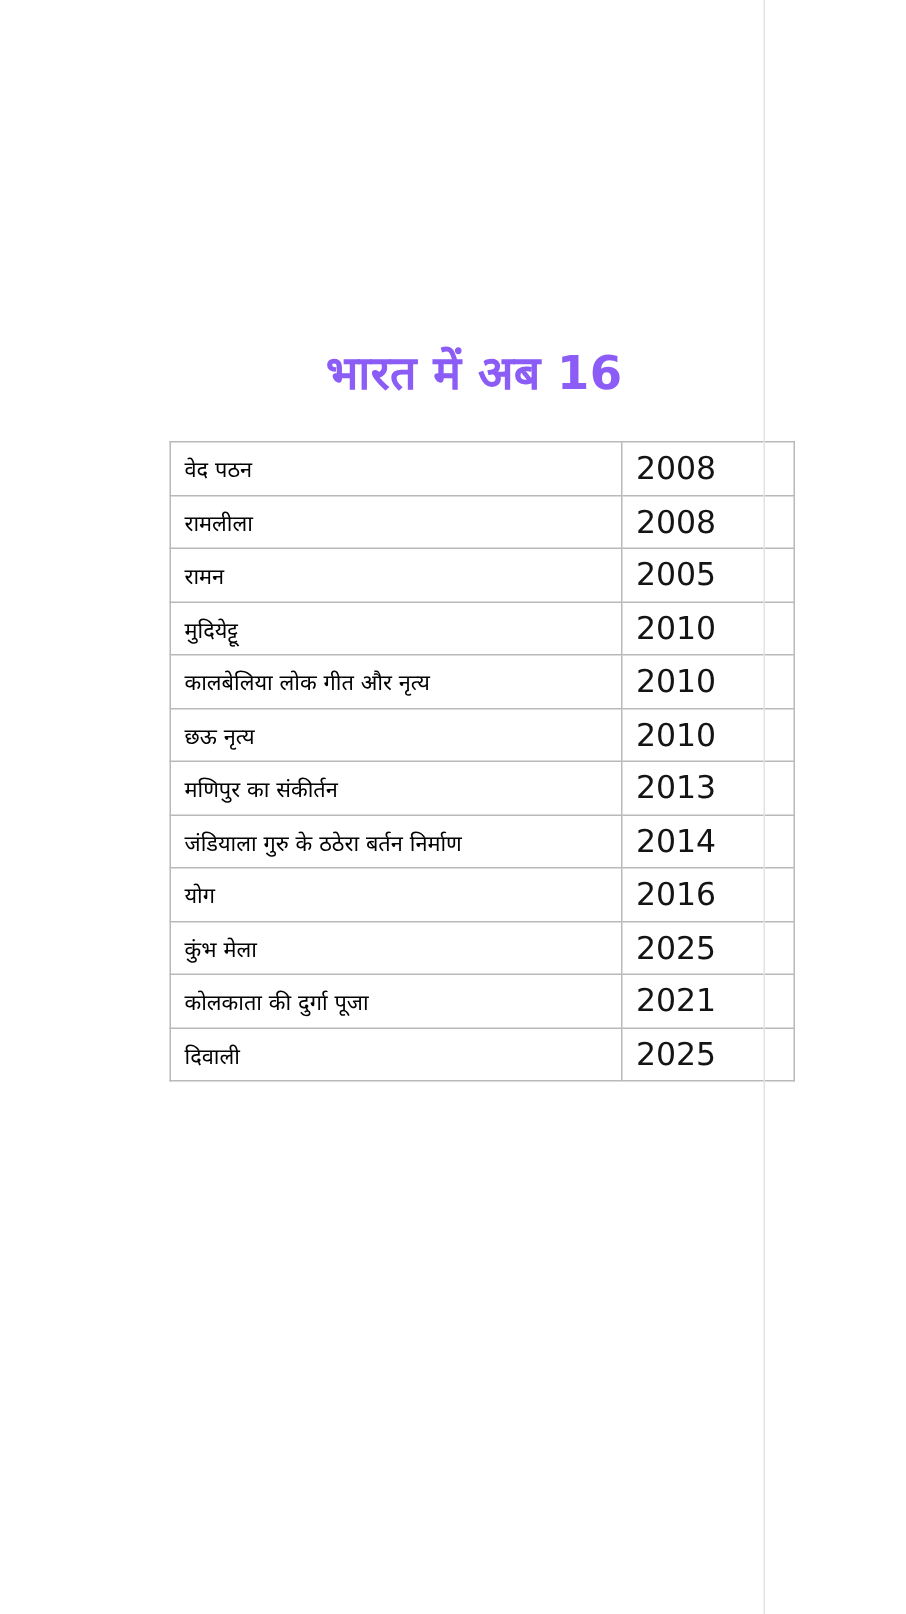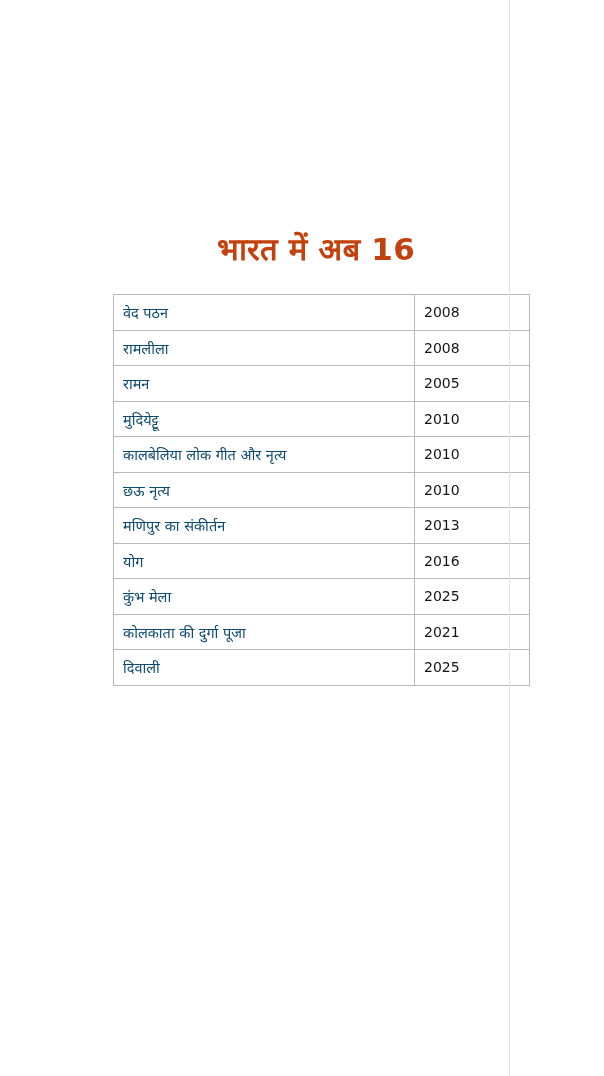--- a/index.html
+++ b/index.html
@@ -40,21 +40,21 @@
     margin-top: 228px;
     text-align: center;
     width: 100%;
   }
 
   .title-line {
     font-family: "DejaVu Sans", sans-serif;
     font-weight: 700;
     font-size: 31px;
     line-height: 42px;
-    color: #c2410c;
+    color: #8b5cf6;
     letter-spacing: 0.2px;
     padding-left: 28px;
   }
 
   .table-wrap {
     margin-top: 24px;
     width: 378px;
   }
 
   table.heritage {
@@ -67,28 +67,28 @@
     border: 1px solid #b9b9b9;
     padding: 0 9px;
     height: 34.5px;
     vertical-align: middle;
     font-family: "DejaVu Sans", sans-serif;
   }
 
   td.name {
     width: 282px;
     font-size: 14.5px;
-    color: #0c4a6e;
+    color: #000000;
     white-space: nowrap;
     overflow: hidden;
   }
 
   td.year {
     width: 96px;
-    font-size: 14px;
+    font-size: 21px;
     color: #141414;
     text-align: left;
     padding-left: 14px;
   }
 
   .spacer {
     flex: 1;
   }
 </style>
 </head>
@@ -127,20 +127,24 @@
         </tr>
         <tr>
           <td class="name">छऊ नृत्य</td>
           <td class="year">2010</td>
         </tr>
         <tr>
           <td class="name">मणिपुर का संकीर्तन</td>
           <td class="year">2013</td>
         </tr>
         <tr>
+          <td class="name">जंडियाला गुरु के ठठेरा बर्तन निर्माण</td>
+          <td class="year">2014</td>
+        </tr>
+        <tr>
           <td class="name">योग</td>
           <td class="year">2016</td>
         </tr>
         <tr>
           <td class="name">कुंभ मेला</td>
           <td class="year">2025</td>
         </tr>
         <tr>
           <td class="name">कोलकाता की दुर्गा पूजा</td>
           <td class="year">2021</td>

